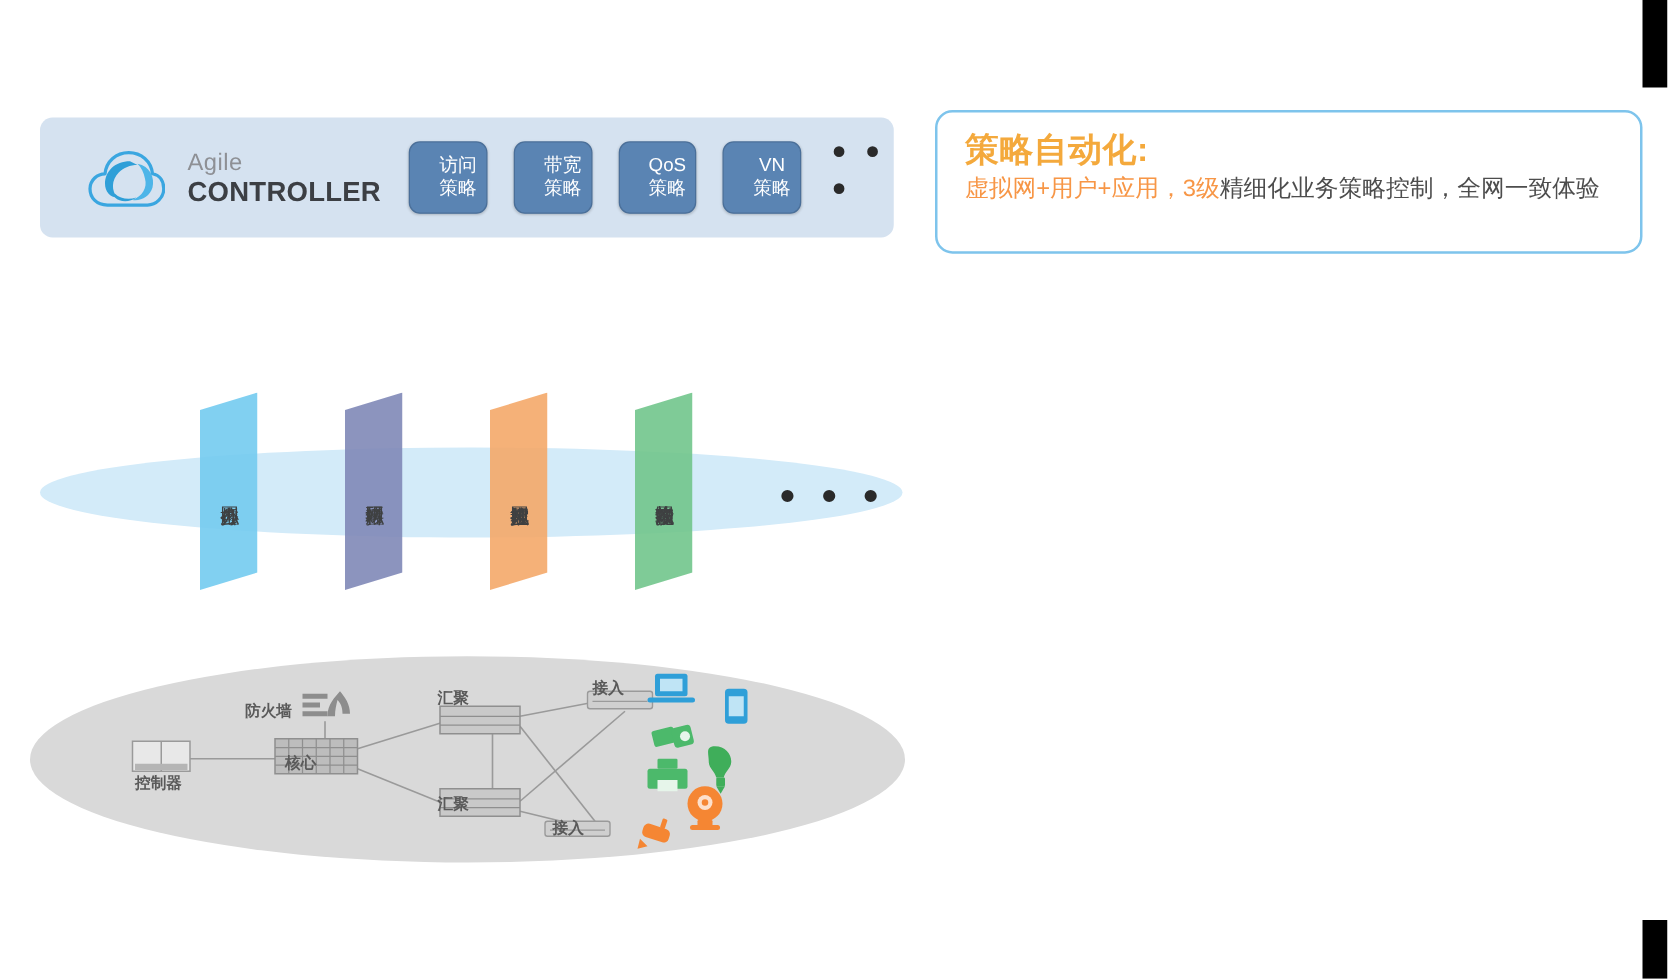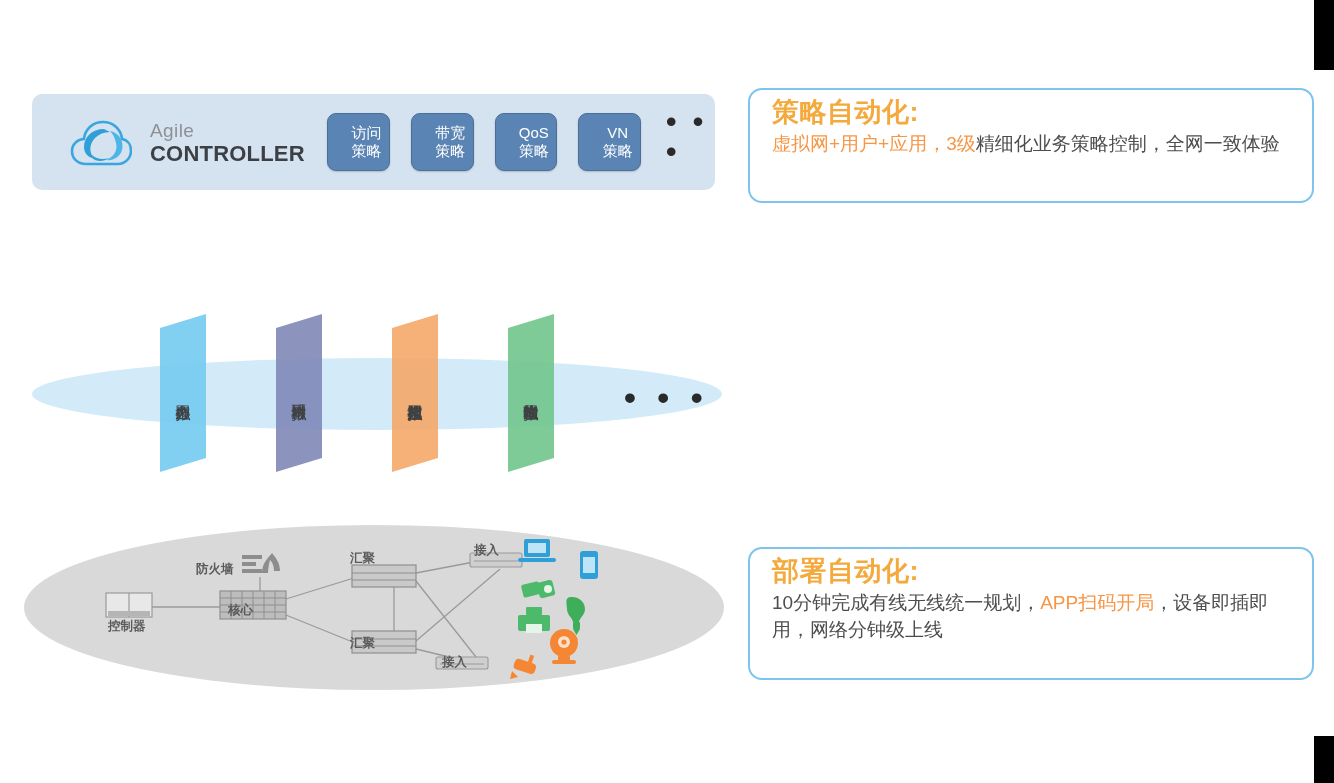--- a/index.html
+++ b/index.html
@@ -189,21 +189,21 @@
 
   
   .callout {
     position: absolute;
     left: 748px;
     width: 566px;
     border: 2px solid #7ec4ec;
     border-radius: 14px;
     background: #ffffff;
     box-sizing: border-box;
-    padding: 6px 20px 16px 22px;
+    padding: 14px 20px 16px 22px;
   }
   #callout-0 { top: 88px;  height: 115px; }
   #callout-1 { top: 311px; height: 133px; }
   #callout-2 { top: 547px; height: 133px; }
   .callout-title {
     font-size: 27px;
     font-weight: bold;
     color: #f4a93c;
     line-height: 1.2;
     margin: 0 0 3px 0;
@@ -415,20 +415,14 @@
   </div>
 
   <div class="callout" id="callout-0">
     <div class="callout-title">策略自动化:</div>
     <p class="callout-body">
       <span class="hl">虚拟网+用户+应用，3级</span><span>精细化业务策略控制，全网一致体验</span>
     </p>
   </div>
 
 
-  <div class="callout" id="callout-2">
-    <div class="callout-title">部署自动化:</div>
-    <p class="callout-body">
-      <span>10分钟完成有线无线统一规划，</span><span class="hl">APP扫码开局</span><span>，设备即插即用，网络分钟级上线</span>
-    </p>
-  </div>
 
 </div>
 
 </body></html>

